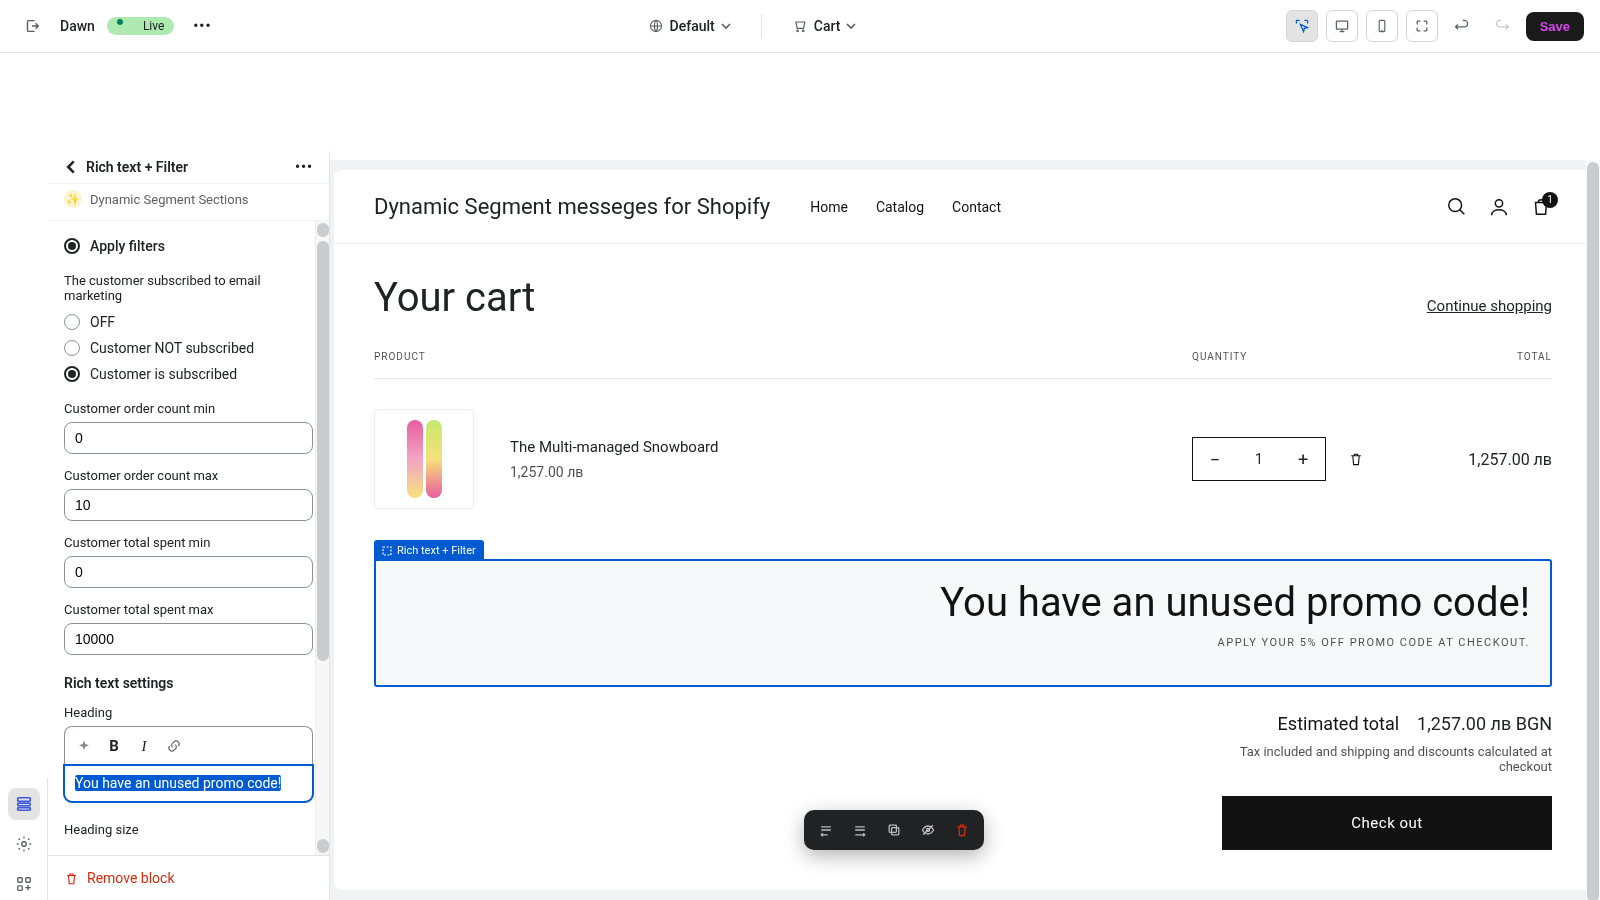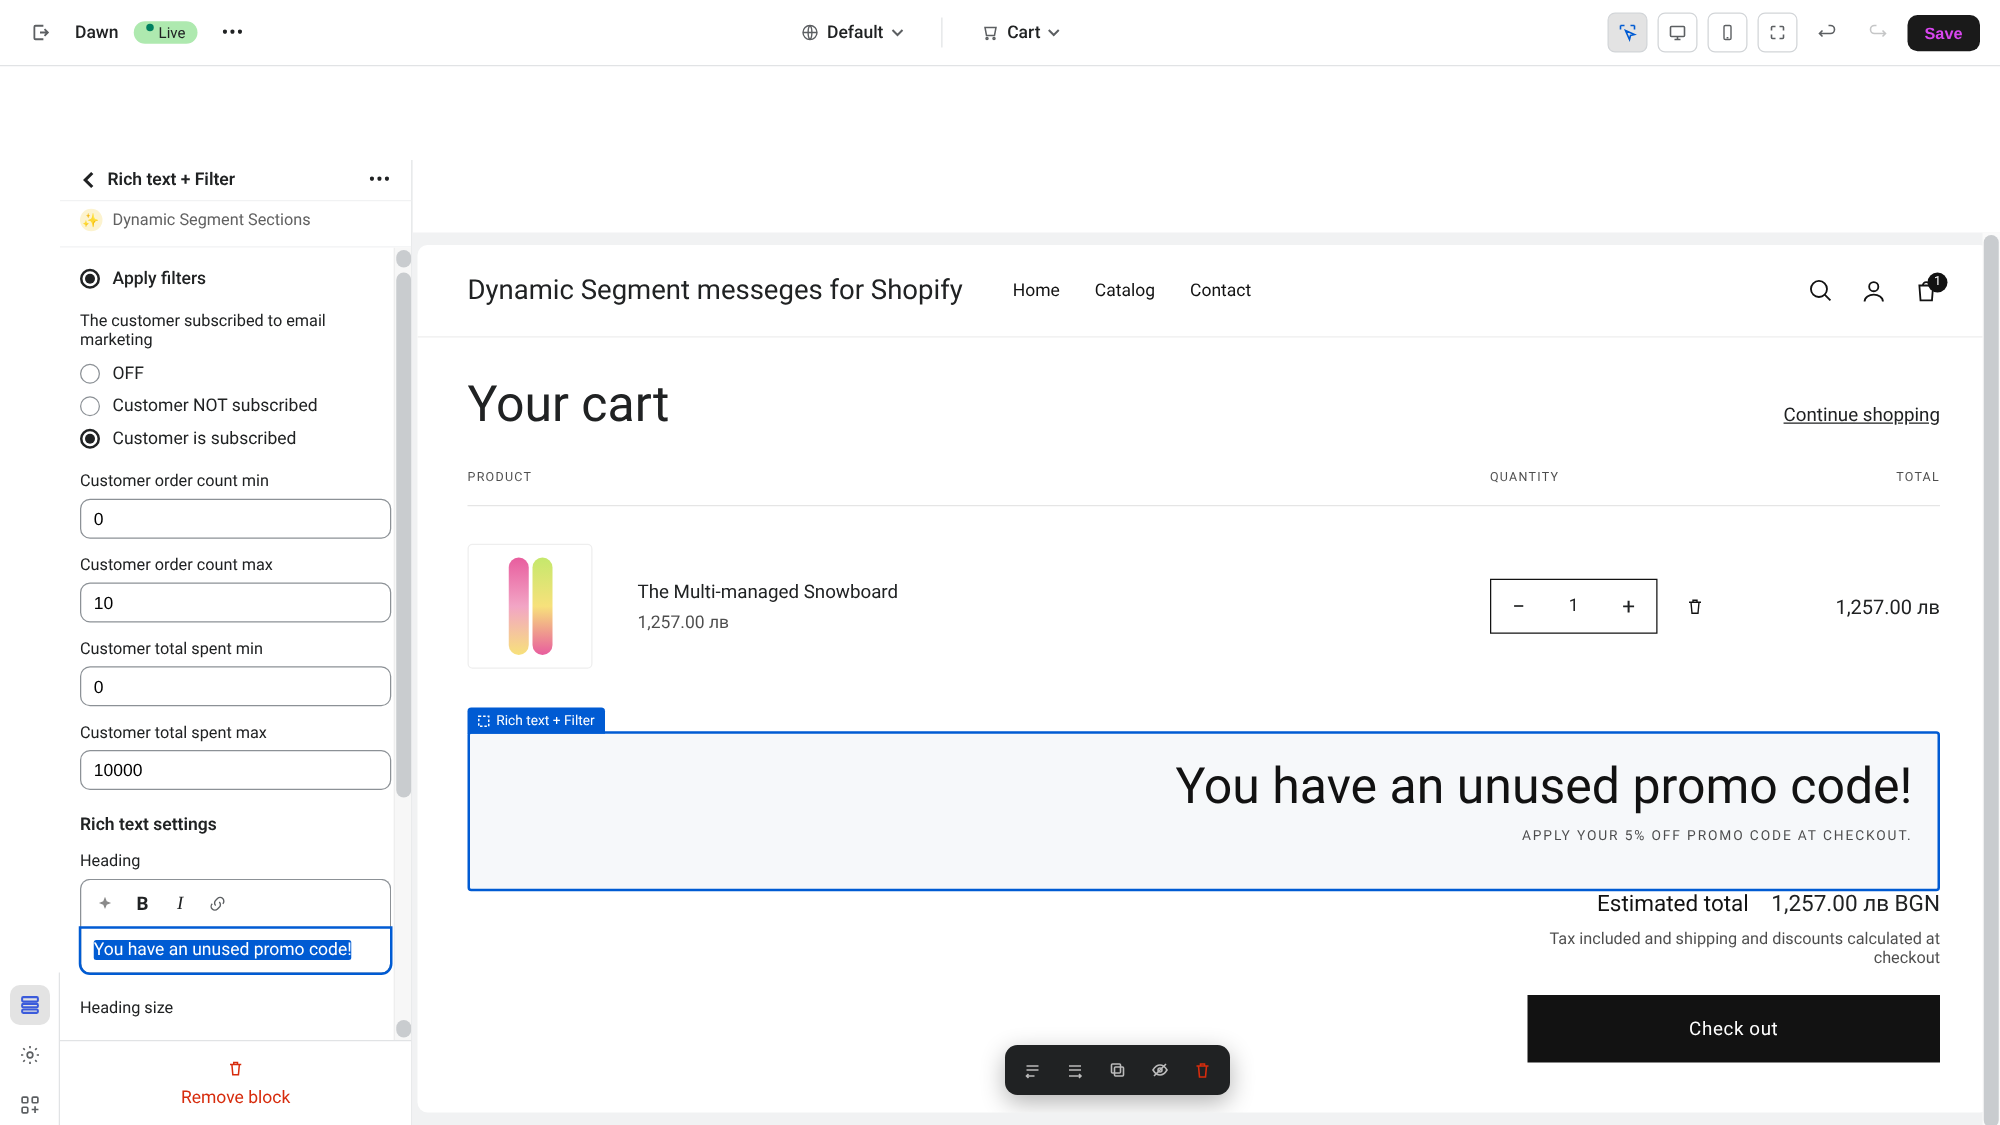--- a/index.html
+++ b/index.html
@@ -4,21 +4,21 @@
 <style>
 * { box-sizing: border-box; margin: 0; padding: 0; }
 body { font-family: -apple-system, BlinkMacSystemFont, "Segoe UI", Roboto, sans-serif; font-size: 14px; color: #202223; background: #fff; overflow: hidden; }
 .topbar { height: 53px; border-bottom: 1px solid #e1e3e5; display: flex; align-items: center; padding: 0 16px; gap: 12px; }
 .topbar-left { display: flex; align-items: center; gap: 12px; flex: 0 0 auto; }
 .topbar-center { flex: 1; display: flex; align-items: center; justify-content: center; gap: 20px; }
 .topbar-right { display: flex; align-items: center; gap: 8px; }
 .icon-btn { width: 32px; height: 32px; display: flex; align-items: center; justify-content: center; border-radius: 6px; cursor: pointer; background: transparent; border: none; }
 .icon-btn.active { background: #e3e3e3; }
 .icon-btn.rounded { border: 1px solid #d2d5d8; }
-.live-badge { background: #AEE9AF; color: #202223; padding: 2px 10px; border-radius: 10px; font-size: 12px; display: inline-flex; align-items: flex-start; gap: 4px; }
+.live-badge { background: #AEE9AF; color: #202223; padding: 2px 10px; border-radius: 10px; font-size: 12px; display: inline-flex; align-items: flex-start; gap: 20px; }
 .live-dot { width: 6px; height: 6px; border-radius: 50%; background: #008060; }
 .ctx-box { display: flex; align-items: center; gap: 6px; padding: 6px 10px; border-radius: 6px; cursor: pointer; }
 .ctx-divider { width: 1px; height: 24px; background: #e1e3e5; }
 .save-btn { background: #1a1a1a; color: #d946ef; padding: 7px 14px; border-radius: 8px; font-weight: 600; border: none; cursor: pointer; font-size: 13px; }
 
 .main { display: flex; height: calc(100vh - 53px); align-items: flex-end; }
 .rail { width: 48px; border-right: 1px solid #e1e3e5; display: flex; flex-direction: column; align-items: center; padding-top: 10px; gap: 8px; }
 .rail-btn { width: 32px; height: 32px; border-radius: 8px; display: flex; align-items: center; justify-content: center; cursor: pointer; }
 .rail-btn.active { background: #e3e3e3; }
 
@@ -36,21 +36,21 @@
 .radio.checked::after { content: ""; width: 8px; height: 8px; background: #202223; border-radius: 50%; }
 .field-label { font-size: 13px; color: #202223; margin: 14px 0 6px; }
 .text-input { width: 100%; padding: 7px 10px; border: 1px solid #8c9196; border-radius: 8px; font-size: 14px; }
 .section-title { font-weight: 600; font-size: 14px; margin: 20px 0 6px; }
 .rte-bar { display: flex; gap: 4px; padding: 6px; border: 1px solid #8c9196; border-radius: 8px 8px 0 0; border-bottom: none; }
 .rte-tool { width: 26px; height: 26px; display: flex; align-items: center; justify-content: center; border-radius: 4px; cursor: pointer; }
 .rte-input { width: 100%; padding: 10px; border: 1px solid #8c9196; border-radius: 0 0 8px 8px; border-top: none; font-size: 14px; outline: 2px solid #005bd3; outline-offset: -1px; }
 .rte-sel { background: #005bd3; color: #fff; border-radius: 2px; }
 
 .sidebar-footer { border-top: 1px solid #e1e3e5; padding: 14px 16px; }
-.remove-link { color: #d72c0d; display: flex; align-items: center; gap: 8px; font-size: 14px; cursor: pointer; flex-direction: column; }
+.remove-link { color: #d72c0d; display: flex; align-items: center; gap: 8px; font-size: 14px; cursor: pointer; }
 .sb-scrollbar { position: absolute; right: 0; top: 0; width: 14px; height: 100%; background: #f7f7f7; border-left: 1px solid #eee; }
 .sb-thumb { position: absolute; left: 1px; width: 12px; background: #c9cccf; border-radius: 6px; }
 
 .preview-outer { flex: 1; background: #f1f2f3; padding: 10px 8px 10px 4px; position: relative; }
 .preview-frame { background: #fff; border-radius: 8px; height: 100%; position: relative; overflow: hidden; }
 .store-header { display: flex; align-items: center; padding: 24px 40px; border-bottom: 1px solid #eee; }
 .store-title { font-size: 22px; font-weight: 400; flex: 0 0 auto; margin-right: 40px; }
 .store-nav { display: flex; gap: 28px; font-size: 14px; color: #121212; }
 .store-icons { margin-left: auto; display: flex; gap: 20px; align-items: center; }
 .cart-badge { position: absolute; top: -4px; right: -6px; background: #121212; color: #fff; font-size: 10px; width: 16px; height: 16px; border-radius: 50%; display: flex; align-items: center; justify-content: center; }
@@ -75,21 +75,21 @@
 .qty-val { flex: 1; text-align: center; font-size: 14px; }
 .trash { margin-left: 22px; cursor: pointer; }
 .row-total { width: 140px; text-align: right; font-size: 16px; }
 
 .segment-block { border: 2px solid #005bd3; border-radius: 3px; background: #f6f8fa; position: relative; padding: 18px 20px; text-align: right; }
 .block-tag { position: absolute; top: -21px; left: -2px; background: #005bd3; color: #fff; font-size: 11px; padding: 4px 8px; border-radius: 3px 3px 0 0; display: flex; align-items: center; gap: 5px; }
 .seg-h { font-size: 40px; font-weight: 400; color: #121212; margin-bottom: 10px; }
 .seg-sub { font-size: 11px; letter-spacing: 1.5px; color: #121212BF; margin-bottom: 18px; }
 .promo-chip { display: inline-block; background: #e0908e; color: #fff; padding: 14px 24px; font-size: 16px; }
 
-.summary { text-align: right; }
+.summary { text-align: right; margin-top: 26px; }
 .est-row { display: flex; justify-content: flex-end; gap: 18px; align-items: baseline; font-size: 18px; margin-bottom: 10px; }
 .est-label { color: #121212; }
 .est-val { font-size: 18px; }
 .tax-note { font-size: 13px; color: #121212BF; margin-bottom: 22px; }
 .checkout-btn { display: inline-block; background: #121212; color: #fff; padding: 18px 0; width: 330px; font-size: 15px; letter-spacing: 0.5px; text-align: center; }
 
 .floating-tb { position: absolute; background: #202223; border-radius: 10px; padding: 10px 12px; display: flex; gap: 14px; box-shadow: 0 6px 20px rgba(0,0,0,.3); }
 .ft-ic { width: 20px; height: 20px; display:flex; align-items:center; justify-content:center; }
 
 .pv-scrollbar { position: absolute; right: 0; top: 0; width: 14px; height: 100%; background: #fafafa; }

